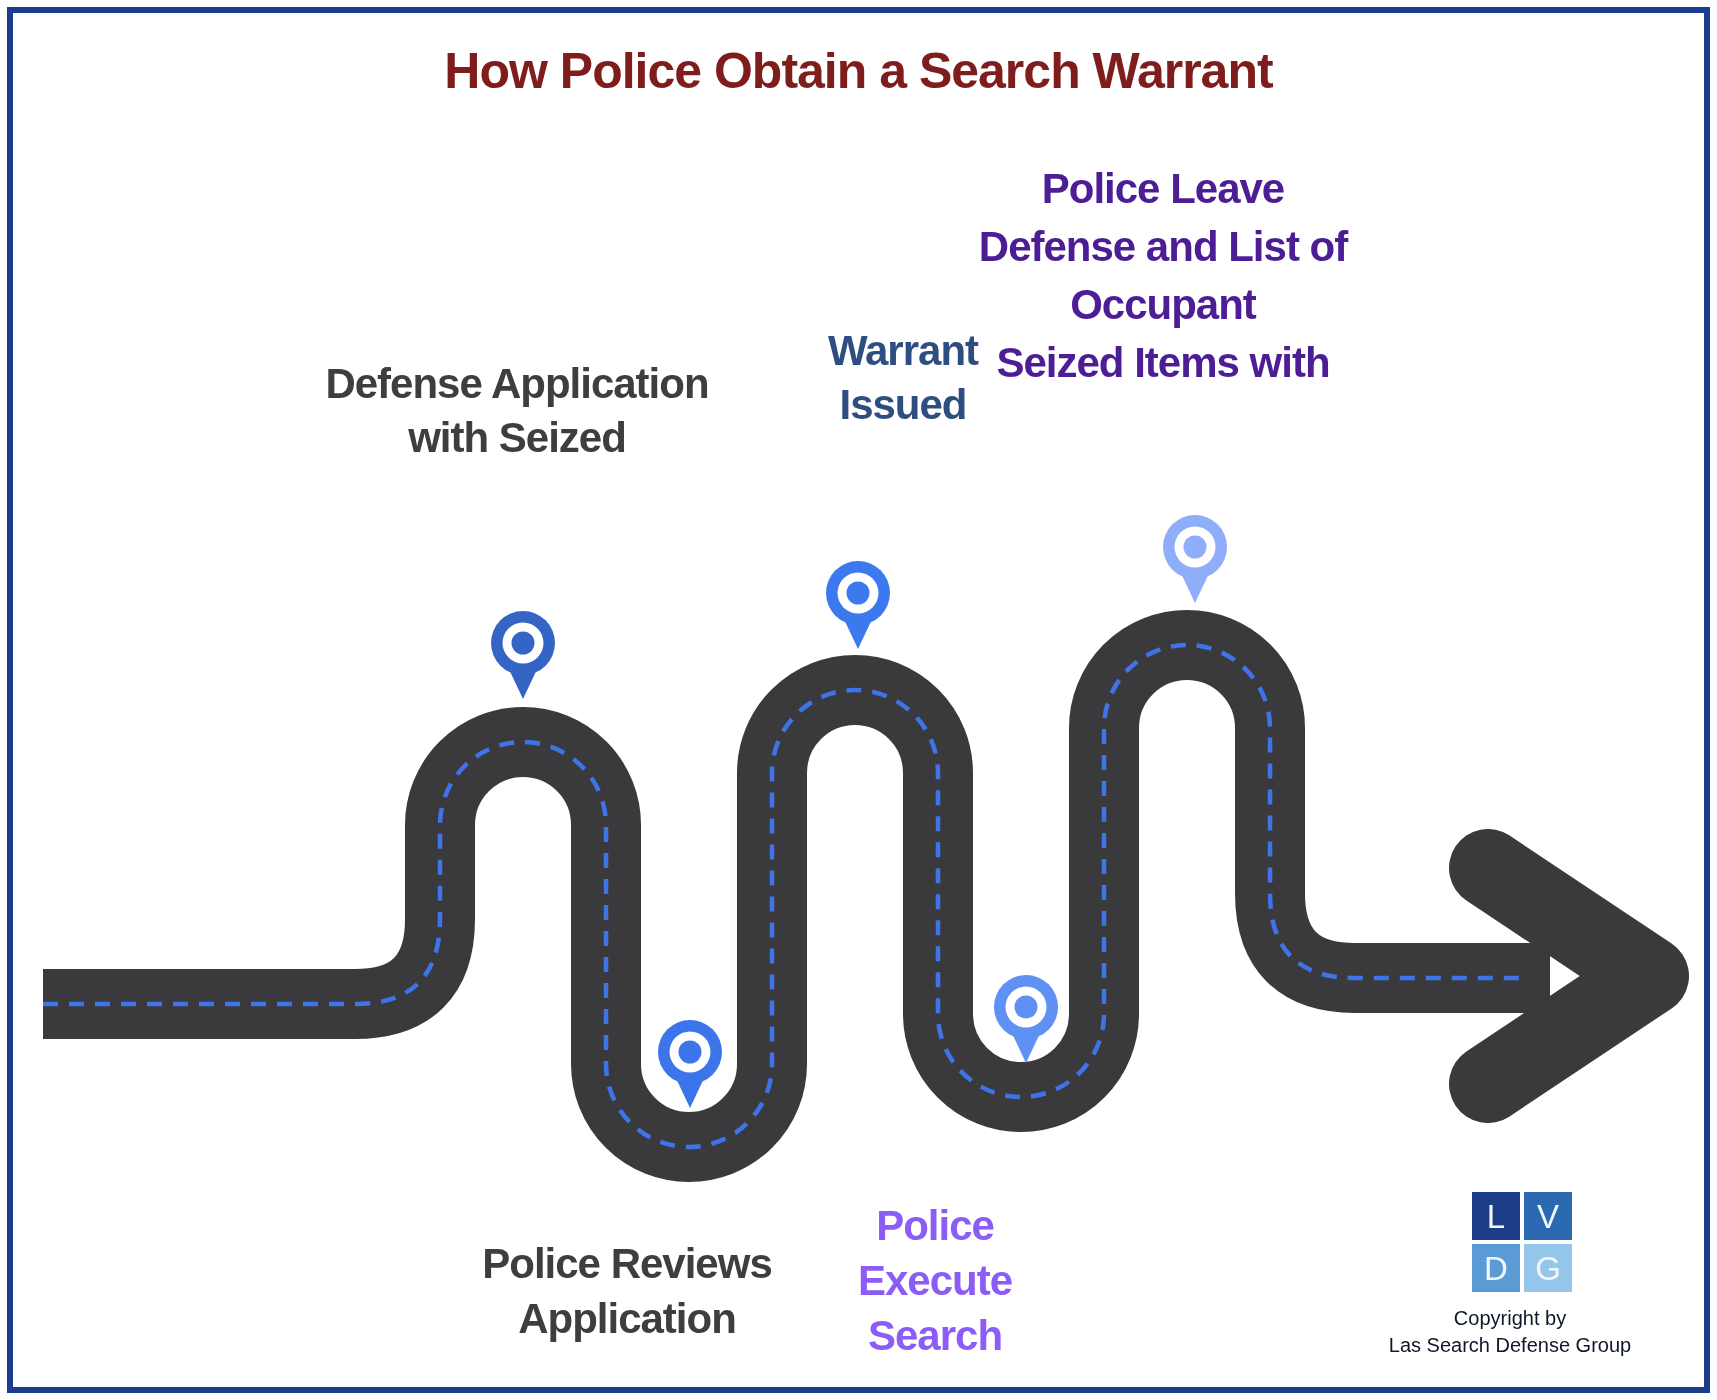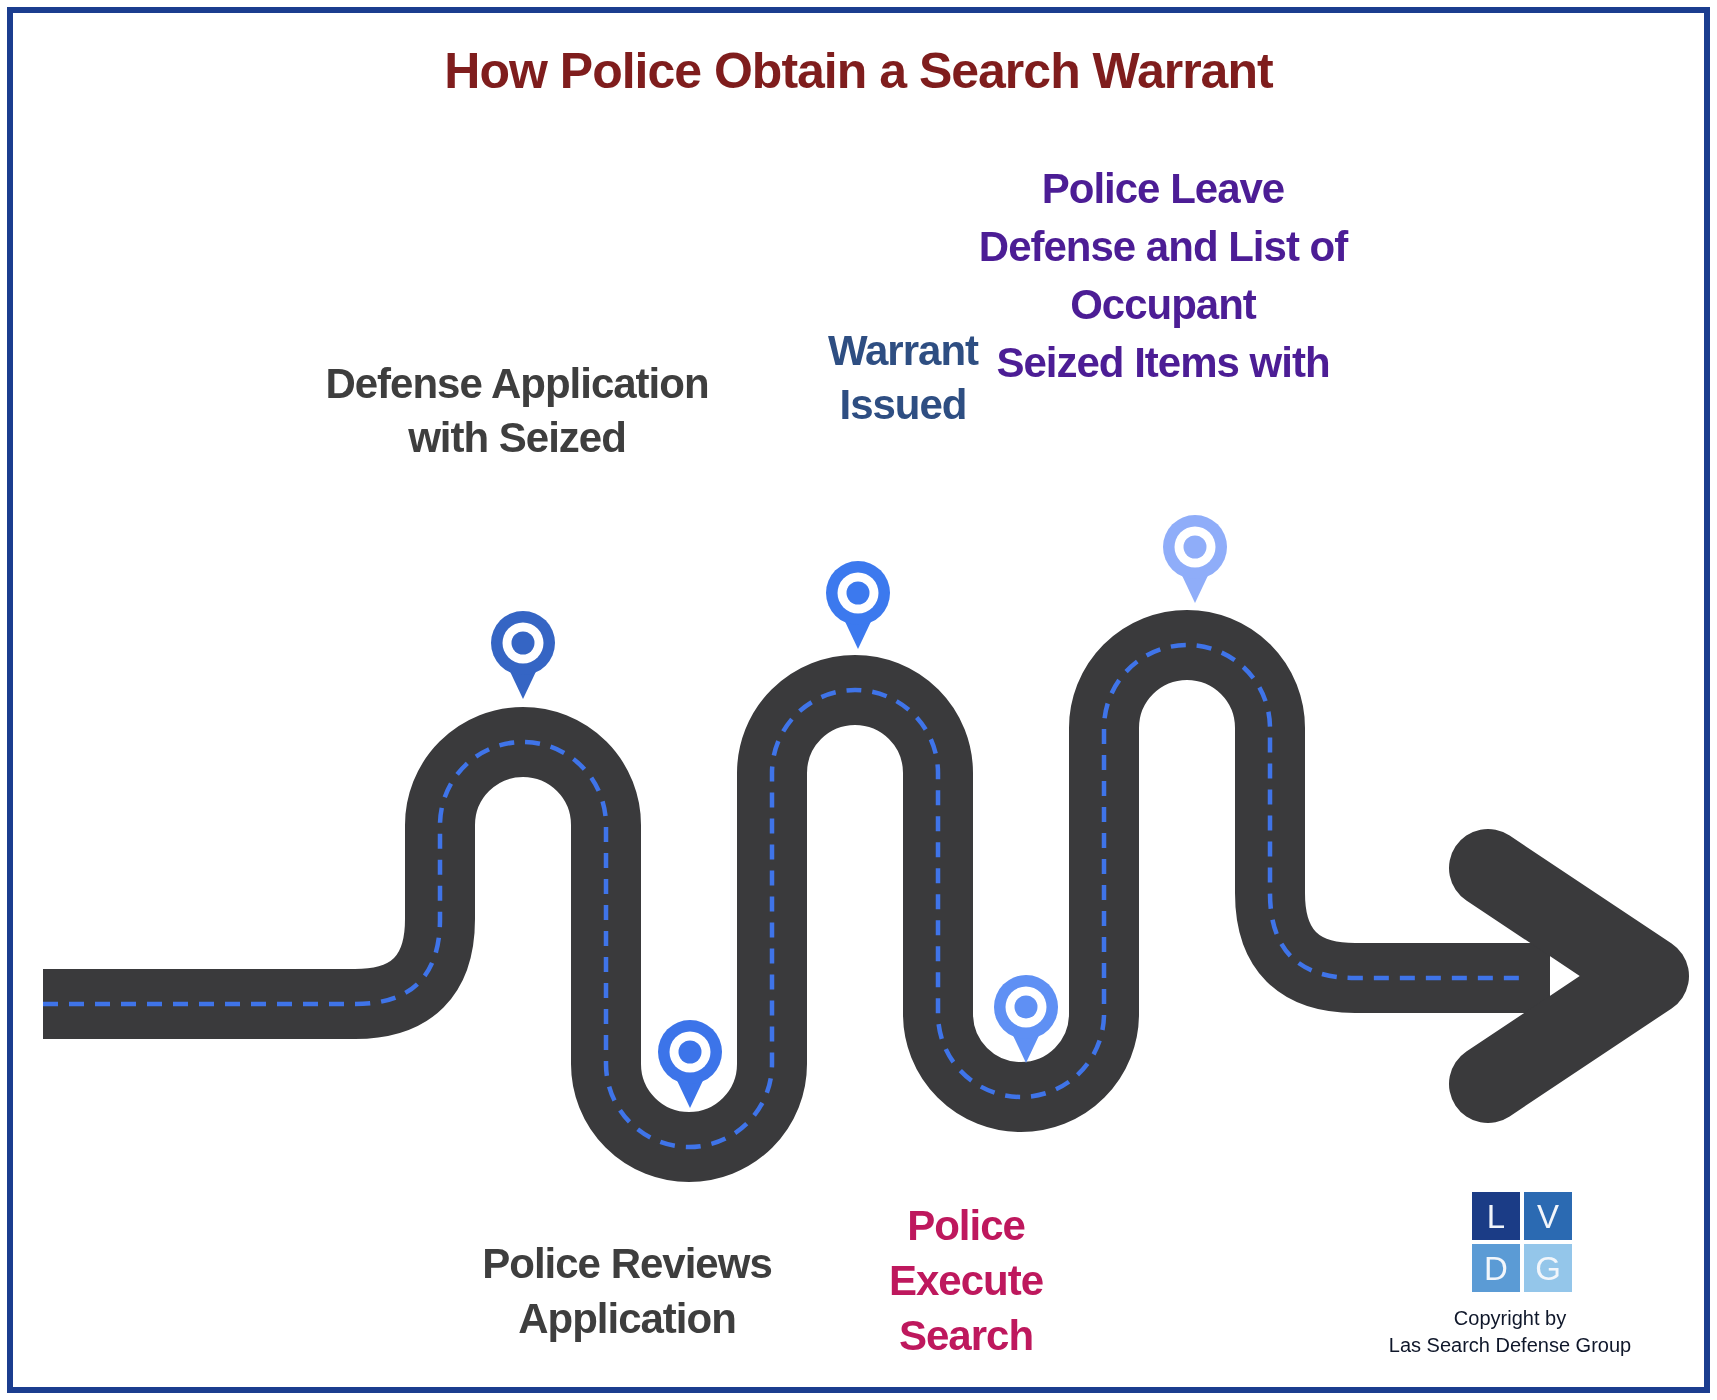--- a/index.html
+++ b/index.html
@@ -108,21 +108,21 @@
   <div class="ln">Defense and List of</div>
   <div class="ln">Occupant</div>
   <div class="ln">Seized Items with</div>
 </div>
 
 <div class="step-label lbl-4" style="color: rgb(62, 62, 62);">
   <div class="ln">Police Reviews</div>
   <div class="ln">Application</div>
 </div>
 
-<div class="step-label lbl-5" style="color: #be185d; margin-left: 31px;">
+<div class="step-label lbl-5" style="color: #8b5cf6;">
   <div class="ln">Police</div>
   <div class="ln">Execute</div>
   <div class="ln">Search</div>
 </div>
 
 <div class="logo">
   <div class="logo-grid">
     <div class="sq" style="background-color: rgb(27, 60, 134);">L</div>
     <div class="sq" style="background-color: rgb(43, 106, 178);">V</div>
     <div class="sq" style="background-color: rgb(91, 155, 213);">D</div>

